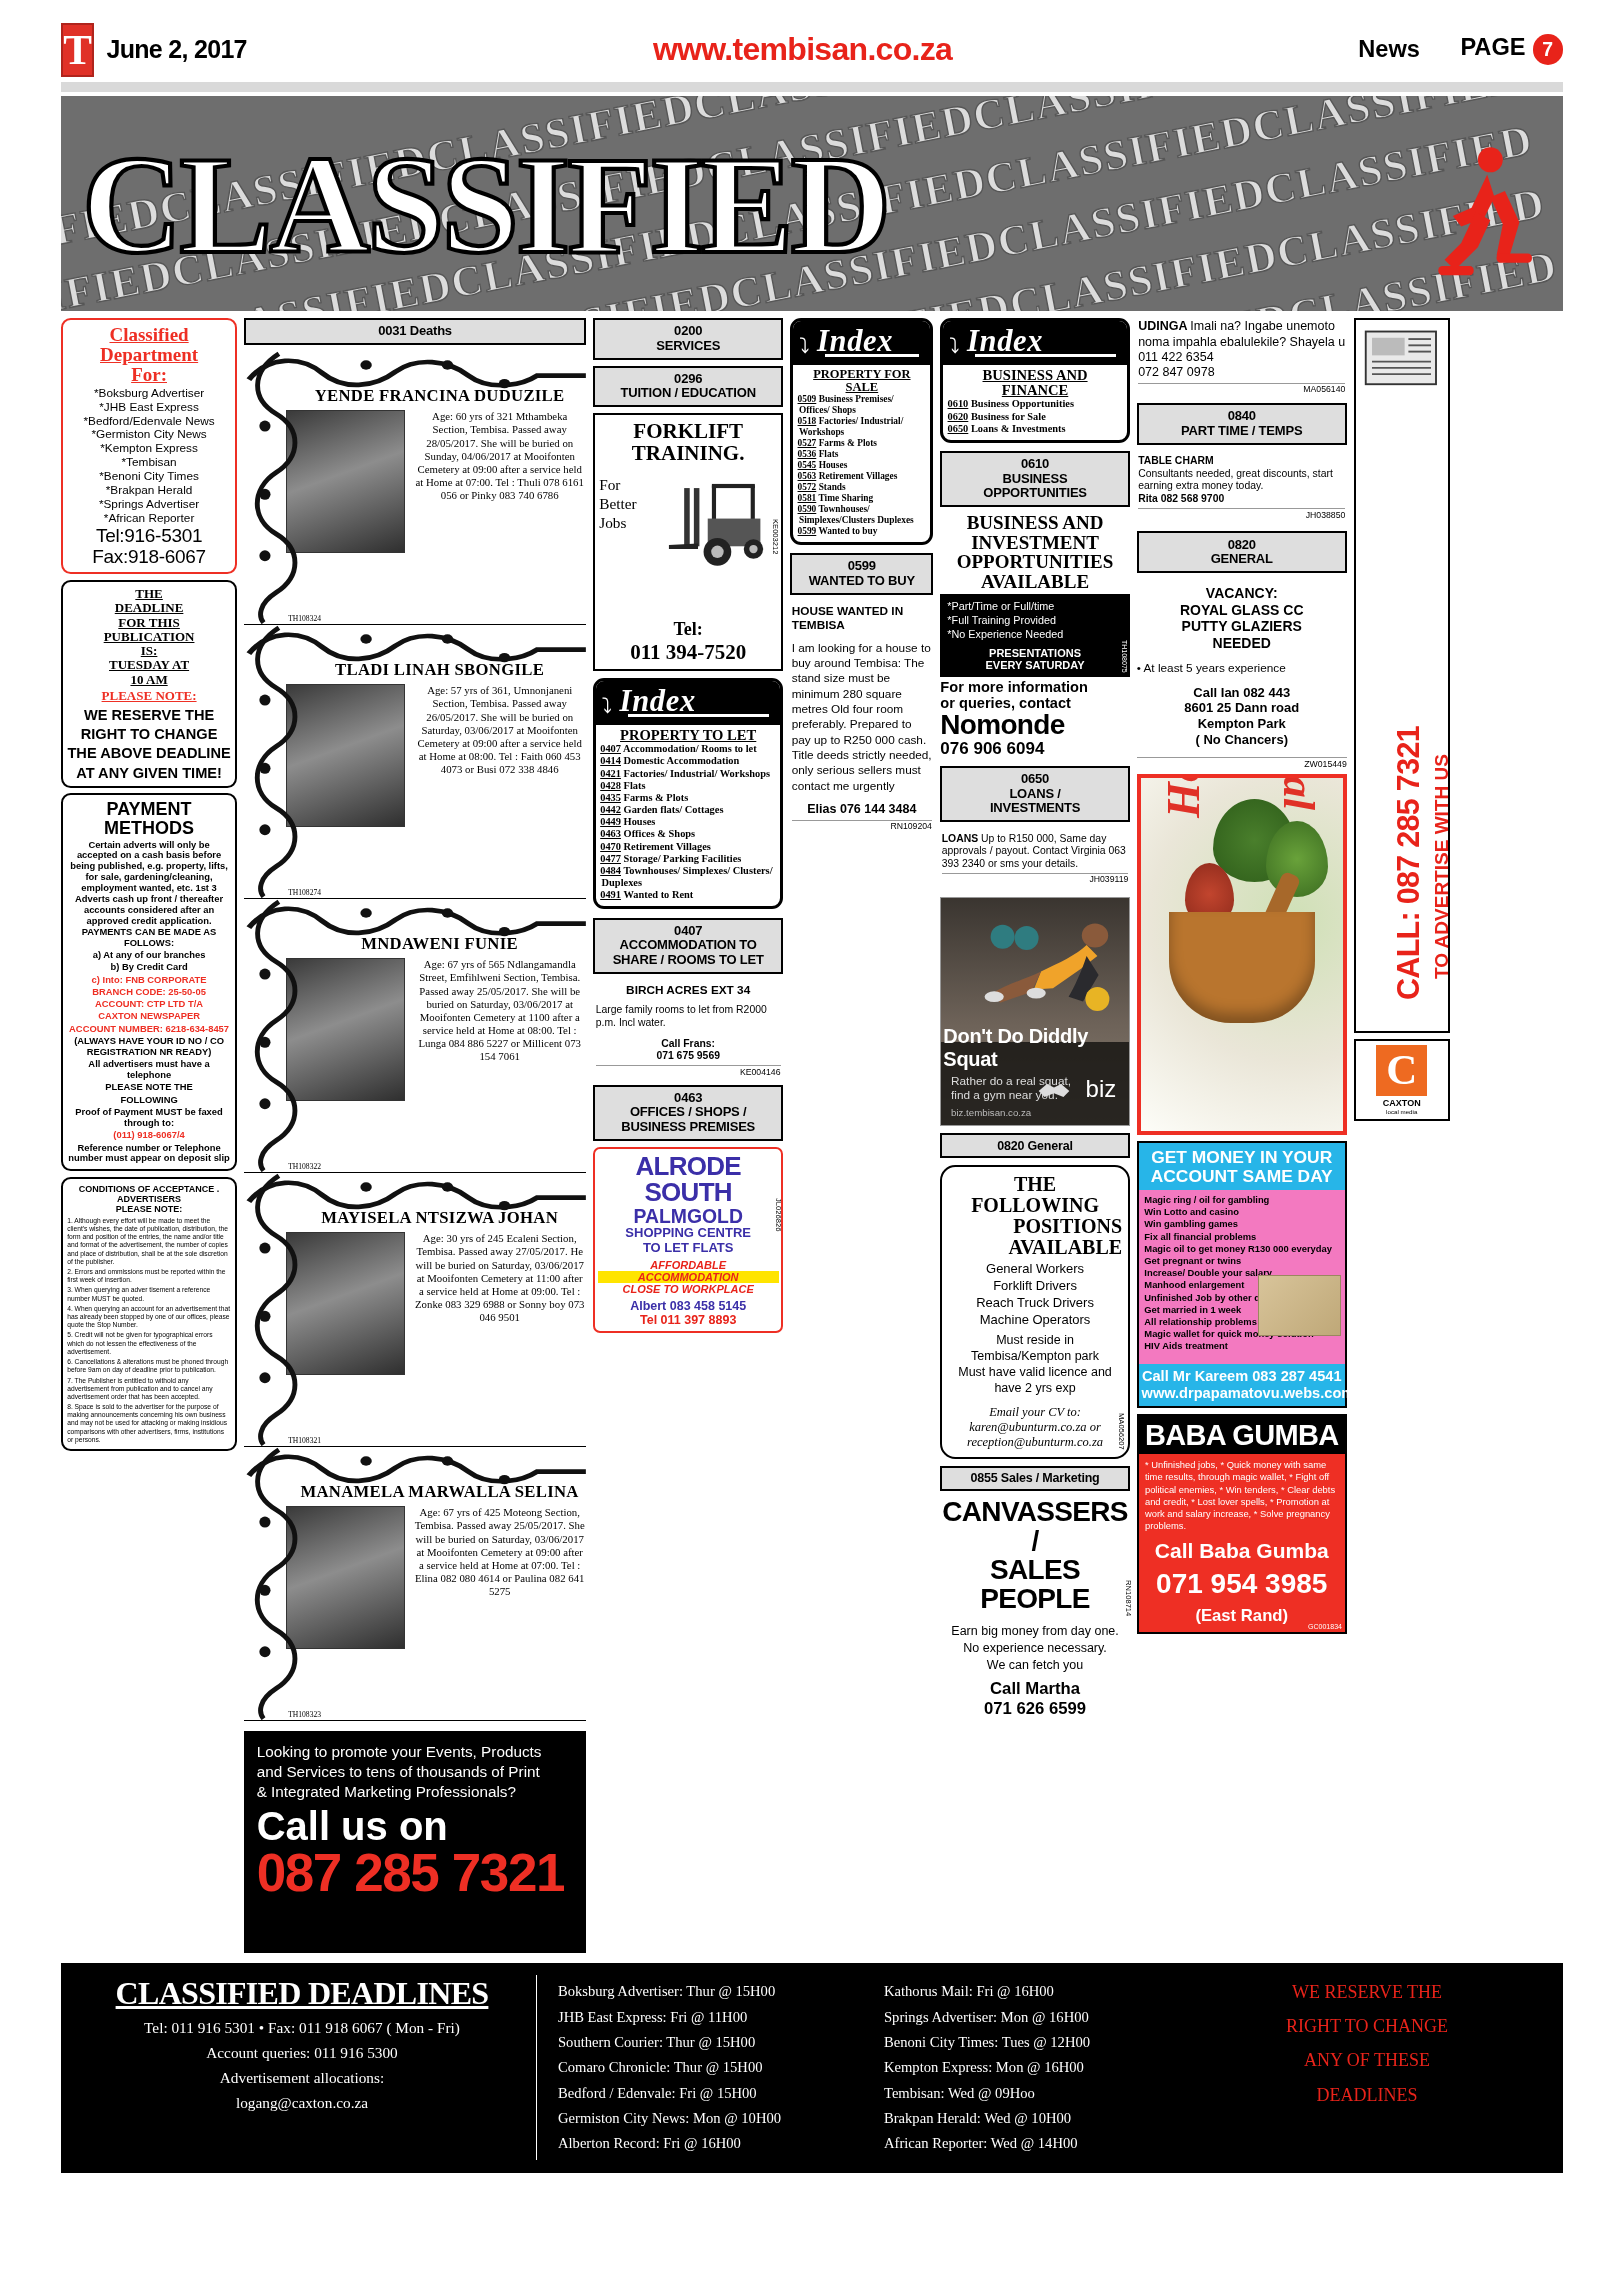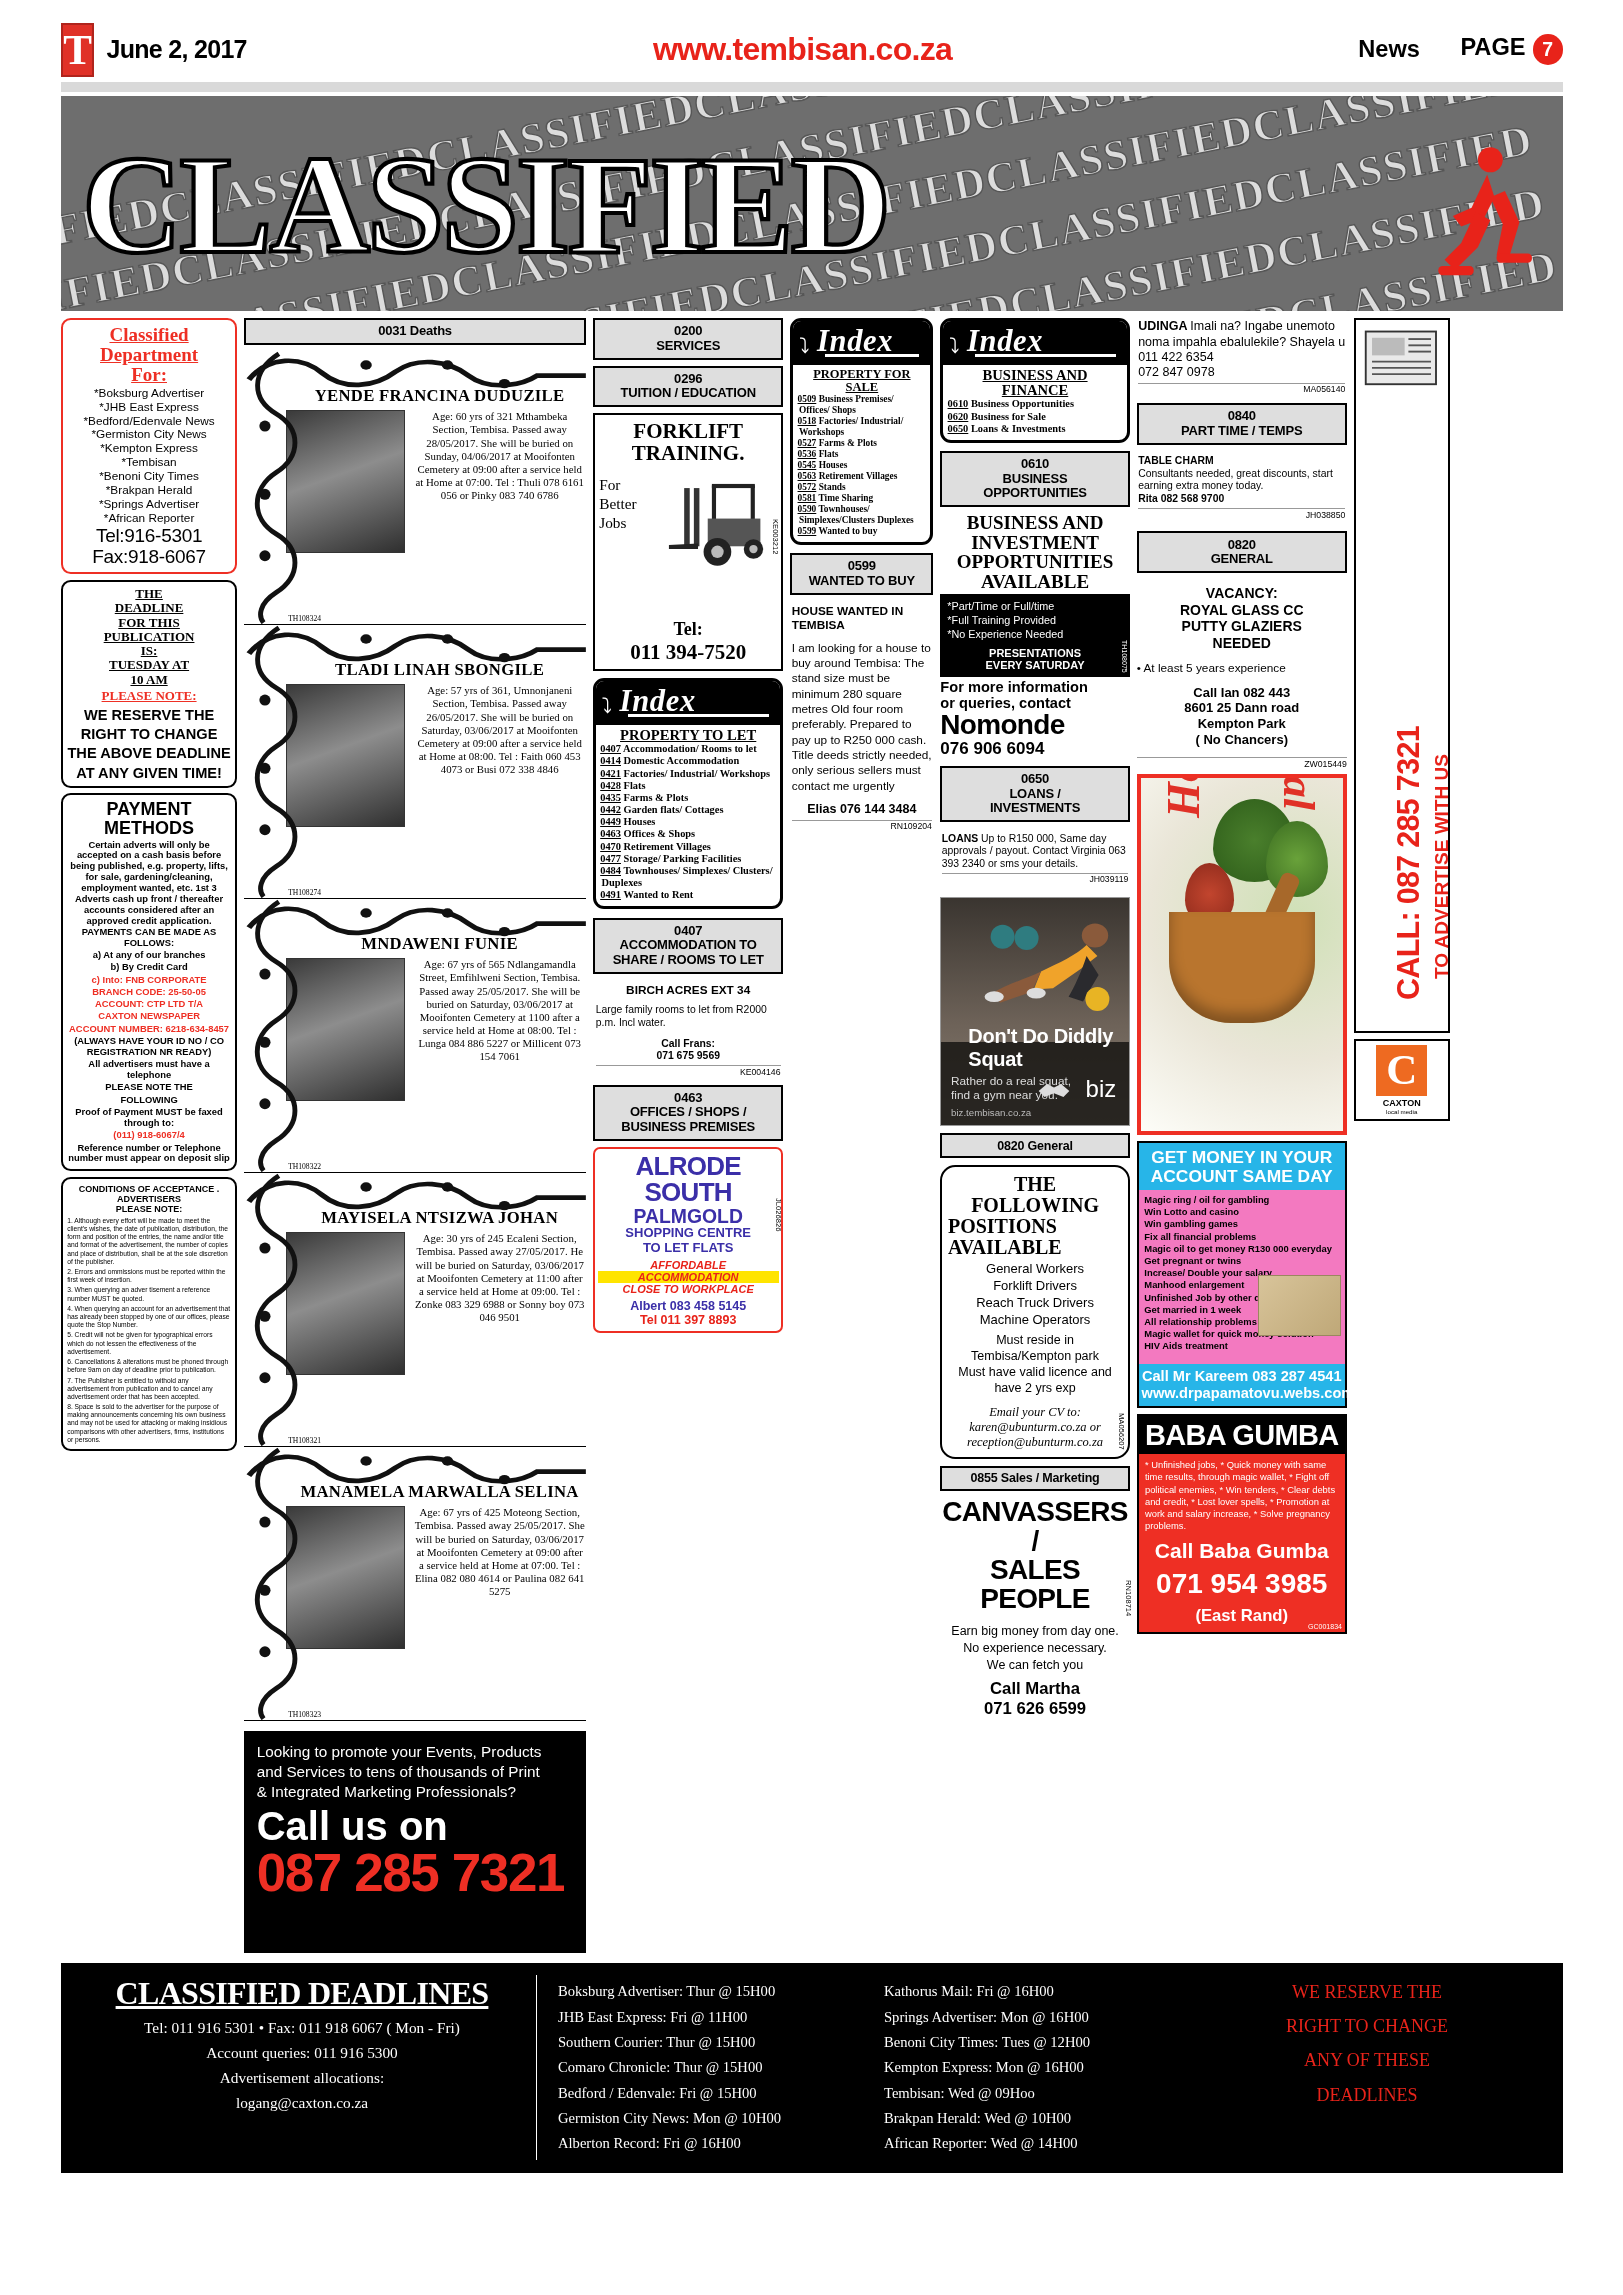--- a/index.html
+++ b/index.html
@@ -591,35 +591,35 @@
           <ellipse cx="210" cy="40" rx="22" ry="20" fill="#8a5a3b"></ellipse>
           <path d="M196 56 C180 72 150 86 120 100 L108 130 L140 128 L186 96 L214 74 Z" fill="#f0a32a"></path>
           <path d="M120 100 C96 112 60 122 40 136 L52 152 L104 134 Z" fill="#8a5a3b"></path>
           <path d="M196 74 C186 104 176 124 166 142 L190 150 L216 106 Z" fill="#2a2a2e"></path>
           <circle cx="214" cy="146" r="20" fill="#e8b424"></circle>
           <ellipse cx="42" cy="142" rx="16" ry="9" fill="#ddd"></ellipse>
           <ellipse cx="112" cy="136" rx="16" ry="9" fill="#ddd"></ellipse>
           <circle cx="56" cy="42" r="20" fill="#2f7c80"></circle>
             <circle cx="96" cy="44" r="20" fill="#2f7c80"></circle>
         </svg>
-        <div style="position:absolute;left:27px;bottom:54px;color:#fff;font-size:20px;font-weight:bold;letter-spacing:-0.3px">Don't Do Diddly Squat</div>
+        <div style="position:absolute;left:2px;bottom:54px;color:#fff;font-size:20px;font-weight:bold;letter-spacing:-0.3px">Don't Do Diddly Squat</div>
         <div style="position:absolute;left:9.7px;bottom:37px;color:#ddd;font-size:11.8px">Rather do a real squat,</div>
         <div style="position:absolute;left:9.7px;bottom:23.6px;color:#ddd;font-size:11.8px">find a gym near you.</div>
         <div style="position:absolute;left:9.7px;bottom:7px;color:#bbb;font-size:9.7px">biz.tembisan.co.za</div>
         <div style="position:absolute;right:12.5px;bottom:22px;color:#fff;font-size:24px;font-weight:300">biz</div>
         <svg viewBox="0 0 60 40" style="position:absolute;right:57px;bottom:23.6px;width:36px;height:23.6px">
           <path d="M4 22 L18 10 L30 16 L42 10 L56 22 L46 32 L30 26 L14 32 Z" fill="#ddd"></path>
         </svg>
       </div>
 
       <div class="cat bold2" style="margin-top:7px">0820  General</div>
 
       <div class="boxplain" style="border-radius:15.3px;border-width:2.1px;position:relative;padding:7px 5.6px">
         <div style="text-align:center;font-family:'Liberation Serif',serif;font-weight:bold;font-size:20px;line-height:1.05">THE FOLLOWING</div>
-        <div style="text-align:left;font-family:'Liberation Serif',serif;font-weight:bold;font-size:20px;line-height:1.05">POSITIONS AVAILABLE</div>
+        <div style="text-align:right;font-family:'Liberation Serif',serif;font-weight:bold;font-size:20px;line-height:1.05">POSITIONS AVAILABLE</div>
         <div style="text-align:center;font-size:13px;line-height:1.3;margin-top:3.5px">
           <div>General Workers</div>
           <div>Forklift Drivers</div>
           <div>Reach Truck Drivers</div>
           <div>Machine Operators</div>
         </div>
         <div style="text-align:center;font-size:12.5px;line-height:1.3;margin-top:2.8px">Must reside in Tembisa/Kempton park</div>
         <div style="text-align:center;font-size:12.5px;line-height:1.3">Must have valid licence and have 2 yrs exp</div>
         <div style="text-align:center;font-family:'Liberation Serif',serif;font-style:italic;font-size:12.5px;margin-top:8.3px">Email your CV to:</div>
         <div style="text-align:center;font-family:'Liberation Serif',serif;font-style:italic;font-size:12.5px">karen@ubunturm.co.za or</div>

